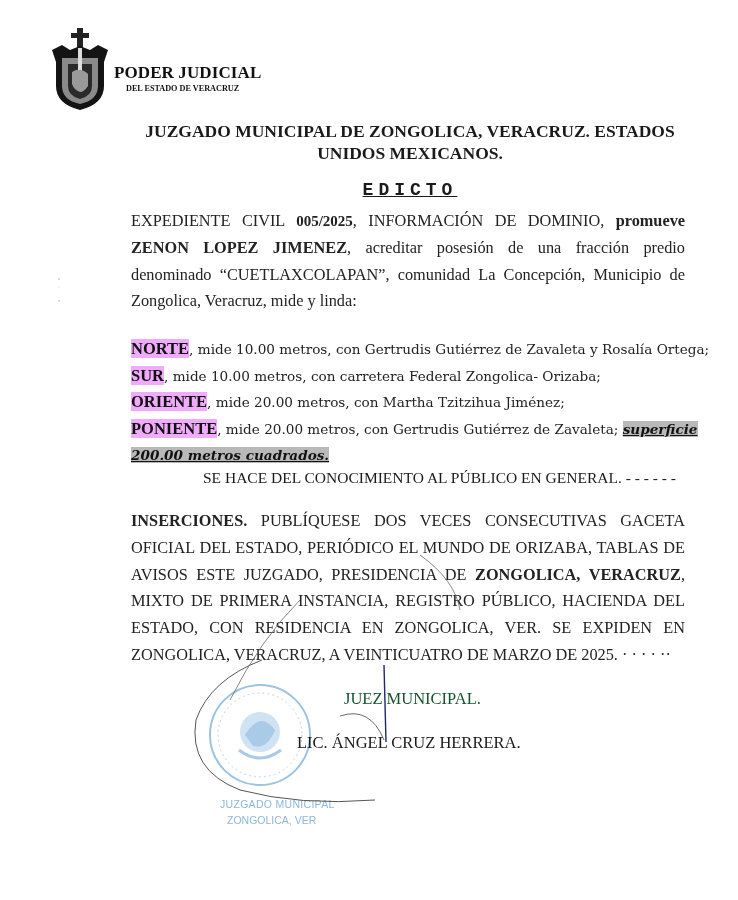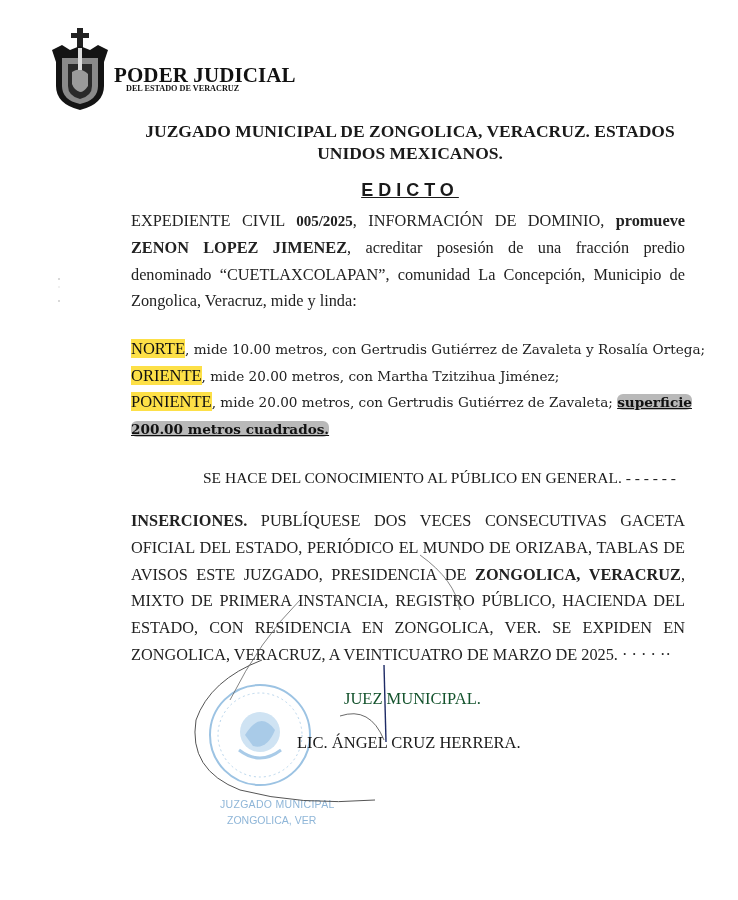--- a/index.html
+++ b/index.html
@@ -1,41 +1,41 @@
 <!DOCTYPE html>
 <html><head>
 <meta charset="utf-8">
 <style>
   html, body { margin: 0; padding: 0; background: #ffffff; }
   body { width: 738px; height: 900px; position: relative; overflow: hidden;
          font-family: "DejaVu Serif", "Liberation Serif", serif; color: #1a1a1a; }
   .logo { position: absolute; left: 48px; top: 28px; width: 190px; height: 84px; }
   .logo svg { position: absolute; left: 0; top: 0; }
   .logo-title { position: absolute; left: 66px; top: 35px; font-family: "Liberation Serif", serif;
-                font-weight: bold; font-size: 21px; letter-spacing: 0.1px; color: #111; white-space: nowrap; }
+                font-weight: bold; font-size: 17px; letter-spacing: 0.1px; color: #111; white-space: nowrap; }
   .logo-sub { position: absolute; left: 66px; top: 56px; font-family: "Liberation Serif", serif;
               font-weight: bold; font-size: 8.2px; color: #111; white-space: nowrap; padding-left: 12px; }
 
   .court { position: absolute; left: 130px; top: 120px; width: 560px; text-align: center;
            font-family: Liberation Serif, serif; font-weight: bold; font-size: 17.5px; line-height: 22px; color: #1a1a1a; }
   .title { position: absolute; left: 130px; top: 180px; width: 560px; text-align: center;
-           font-family: Liberation Sans, sans-serif; font-weight: bold; font-size: 18px; letter-spacing: 5px;
+           font-family: Liberation Mono, monospace; font-weight: bold; font-size: 18px; letter-spacing: 5px;
            text-decoration: underline; color: #1a1a1a; }
 
   .para { position: absolute; left: 131px; width: 554px; font-family: "Liberation Serif", serif;
           font-size: 16.3px; line-height: 26.8px; text-align: justify; text-align-last: left; color: #222; }
   .p1 { top: 208px; }
   .p1 .b { font-weight: bold; }
   .p1 .num { font-family: Liberation Serif, serif; font-weight: bold; font-size: 15px; }
 
   .bounds { position: absolute; left: 131px; top: 336px; width: 560px;
             font-family: "DejaVu Serif", serif; font-size: 13.6px; line-height: 26.6px; color: #222; }
   .bounds .line { white-space: nowrap; }
-  .hl { background: #fde047; font-weight: normal; font-family: "Liberation Serif", serif; font-size: 16.5px; color: #111; }
-  .sup { background: #b9b9b9; font-weight: bold; text-decoration: underline; color: #111; border-radius: 6px; }
+  .hl { background: #f0abfc; font-weight: bold; font-family: "Liberation Serif", serif; font-size: 16.5px; color: #111; }
+  .sup { background: #b9b9b9; font-weight: bold; font-style: italic; text-decoration: underline; color: #111; }
 
   .notice { position: absolute; left: 203px; top: 469px; font-family: "Liberation Serif", serif;
             font-weight: normal; font-size: 15.5px; color: #1a1a1a; white-space: nowrap; }
 
   .p2 { top: 508px; }
   .p2 .b { font-weight: bold; }
 
   .judge { position: absolute; left: 344px; top: 689px; font-family: "Liberation Serif", serif;
            font-size: 16.5px; color: #14532d; white-space: nowrap; }
   .judge-name { position: absolute; left: 297px; top: 733px; font-family: "Liberation Serif", serif;
@@ -76,20 +76,21 @@
     </svg>
 </div>
 
 <div class="court">JUZGADO MUNICIPAL DE ZONGOLICA, VERACRUZ. ESTADOS UNIDOS MEXICANOS.</div>
 <div class="title">EDICTO</div>
 
 <div class="para p1"><span>EXPEDIENTE CIVIL </span><span class="num">005/2025</span><span>, INFORMACIÓN DE DOMINIO, </span><span class="b">promueve</span> <span class="b">ZENON LOPEZ JIMENEZ</span><span>, acreditar posesión de una fracción predio denominado “CUETLAXCOLAPAN”, comunidad La Concepción, Municipio de Zongolica, Veracruz, mide y linda:</span></div>
 
 <div class="bounds">
   <div class="line"><span class="hl">NORTE</span><span>, mide 10.00 metros, con Gertrudis Gutiérrez de Zavaleta y Rosalía Ortega;</span></div>
+  <div class="line"><span class="hl">SUR</span><span>, mide 10.00 metros, con carretera Federal Zongolica- Orizaba;</span></div>
   <div class="line"><span class="hl">ORIENTE</span><span>, mide 20.00 metros, con Martha Tzitzihua Jiménez;</span></div>
   <div class="line"><span class="hl">PONIENTE</span><span>, mide 20.00 metros, con Gertrudis Gutiérrez de Zavaleta; </span><span class="sup">superficie</span></div>
   <div class="line"><span class="sup">200.00 metros cuadrados.</span></div>
 </div>
 
 <div class="notice">SE HACE DEL CONOCIMIENTO AL PÚBLICO EN GENERAL. - - - - - -</div>
 
 <div class="para p2"><span class="b">INSERCIONES.</span><span> PUBLÍQUESE DOS VECES CONSECUTIVAS GACETA OFICIAL DEL ESTADO, PERIÓDICO EL MUNDO DE ORIZABA, TABLAS DE AVISOS ESTE JUZGADO, PRESIDENCIA DE </span><span class="b">ZONGOLICA, VERACRUZ</span><span>, MIXTO DE PRIMERA INSTANCIA, REGISTRO PÚBLICO, HACIENDA DEL ESTADO, CON RESIDENCIA EN ZONGOLICA, VER. SE EXPIDEN EN ZONGOLICA, VERACRUZ, A VEINTICUATRO DE MARZO DE 2025. · · · · ··</span></div>
 
 <div class="seal">

